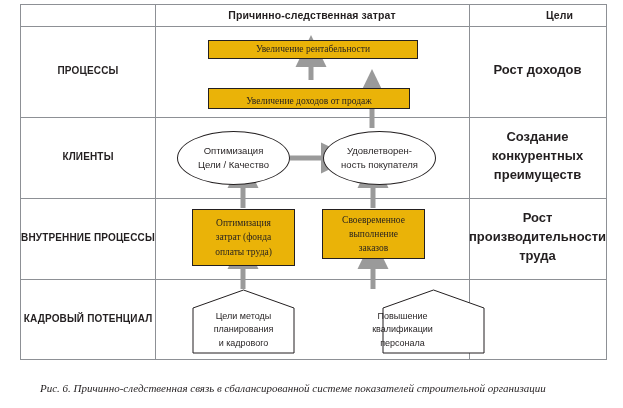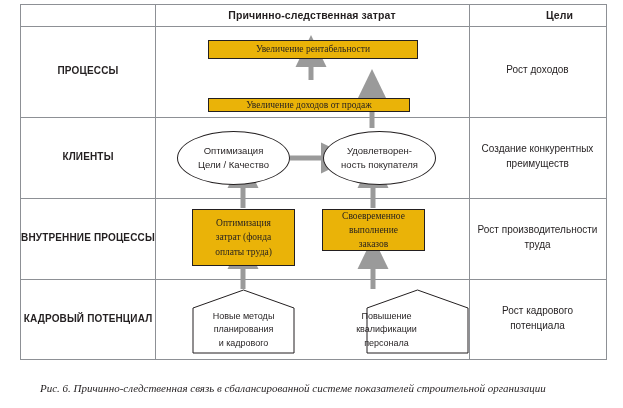--- a/index.html
+++ b/index.html
@@ -32,22 +32,22 @@
   }
   .area-cell{
     position:absolute;
     display:flex;align-items:center;justify-content:center;
     font-size:10px;font-weight:bold;letter-spacing:.15px;
     color:#231f20;text-align:center;
   }
   .goal-cell{
     position:absolute;
     display:flex;align-items:center;justify-content:center;
-    font-size:10px;line-height:1.45;text-align:center;color:#231f20;
-    padding:0 7px;box-sizing:border-box;
+    font-size:13px;line-height:1.45;text-align:center;color:#231f20;
+    padding:0 7px;box-sizing:border-box;font-weight:bold;
   }
 
   
   .arrow{position:absolute;}
   svg{display:block;overflow:visible;}
 
   
   .node-box{
     position:absolute;
     border:1px solid #231f20;
@@ -103,21 +103,20 @@
   <div class="head-cell" style="left:491px;width:137px;">Цели</div>
 
   <div class="area-cell" style="left:21px;top:25px;width:134px;height:91px;">ПРОЦЕССЫ</div>
   <div class="area-cell" style="left:21px;top:116px;width:134px;height:81px;">КЛИЕНТЫ</div>
   <div class="area-cell" style="left:21px;top:278px;width:134px;height:81px;">КАДРОВЫЙ ПОТЕНЦИАЛ</div>
   <div class="area-cell" style="left:21px;top:197px;width:134px;height:81px;">ВНУТРЕННИЕ ПРОЦЕССЫ</div>
 
   <div class="goal-cell" style="left:469px;top:25px;width:137px;height:91px;">Рост доходов</div>
   <div class="goal-cell" style="left:469px;top:116px;width:137px;height:81px;">Создание конкурентных преимуществ</div>
   <div class="goal-cell" style="left:469px;top:197px;width:137px;height:81px;">Рост производительности труда</div>
-  <div class="goal-cell" style="left:469px;top:278px;width:137px;height:81px;">Рост кадрового потенциала</div>
 
   <div class="arrow" style="left:0;top:0;width:623px;height:408px;">
     <svg width="623" height="408" viewBox="0 0 623 408">
       <defs>
         <marker id="ah" markerWidth="7" markerHeight="7" refX="0.6" refY="3.5" orient="auto" markerUnits="strokeWidth">
           <path d="M0,0.4 L6.4,3.5 L0,6.6 Z" fill="#9a9a9a"></path>
         </marker>
       </defs>
 
       <g>
@@ -147,21 +146,21 @@
       <g>
         <line x1="373" y1="289" x2="373" y2="266" stroke="#9a9a9a" stroke-width="5" marker-end="url(#ah)"></line>
       </g>
     </svg>
   </div>
 
   <div class="node-box" style="left:208px;top:40px;width:210px;height:19px;">
     <span>Увеличение рентабельности</span>
   </div>
 
-  <div class="node-box" style="left:208px;top:98px;width:202px;height:14px;">
+  <div class="node-box" style="left:208px;top:88px;width:202px;height:21px;align-items:flex-end;">
     <span>Увеличение доходов от продаж</span>
   </div>
 
   <div class="node-ellipse" style="left:177px;top:131px;width:113px;height:54px;">
     <span>
       <span>Оптимизация</span><br>
       <span>Цели / Качество</span>
     </span>
   </div>
 
@@ -173,40 +172,40 @@
   </div>
 
   <div class="node-box" style="left:192px;top:209px;width:103px;height:57px;">
     <span>
       <span>Оптимизация</span><br>
       <span>затрат (фонда</span><br>
       <span>оплаты труда)</span>
     </span>
   </div>
 
-  <div class="node-box" style="left:322px;top:209px;width:103px;height:42px;">
+  <div class="node-box" style="left:322px;top:209px;width:103px;height:50px;">
     <span>
       <span>Своевременное</span><br>
       <span>выполнение</span><br>
       <span>заказов</span>
     </span>
   </div>
 
   <div class="node-pent" style="left:192px;top:289px;width:103px;height:65px;">
     <svg width="103" height="65" viewBox="0 0 103 65">
       <path d="M1,64 L1,19 L51.5,1 L102,19 L102,64 Z" fill="#ffffff" stroke="#231f20" stroke-width="1"></path>
     </svg>
     <div class="pent-label">
-      <span>Новые методы</span><br>
+      <span>Цели методы</span><br>
       <span>планирования</span><br>
       <span>и кадрового</span>
     </div>
   </div>
 
-  <div class="node-pent" style="left:322px;top:289px;width:85px;height:65px;padding-left:44px;">
+  <div class="node-pent" style="left:338px;top:289px;width:85px;height:65px;padding-left:44px;">
     <svg width="103" height="65" viewBox="0 0 103 65">
       <path d="M1,64 L1,19 L51.5,1 L102,19 L102,64 Z" fill="#ffffff" stroke="#231f20" stroke-width="1"></path>
     </svg>
     <div class="pent-label">
       <span>Повышение</span><br>
       <span>квалификации</span><br>
       <span>персонала</span>
     </div>
   </div>
 

